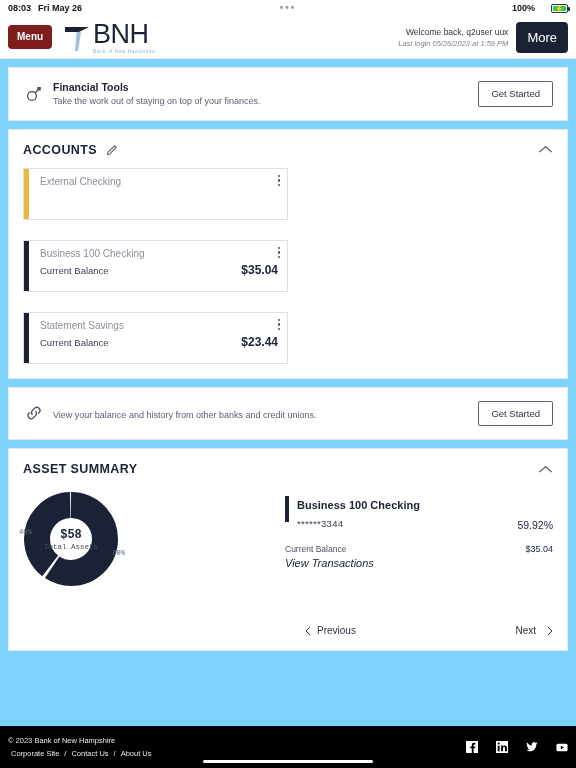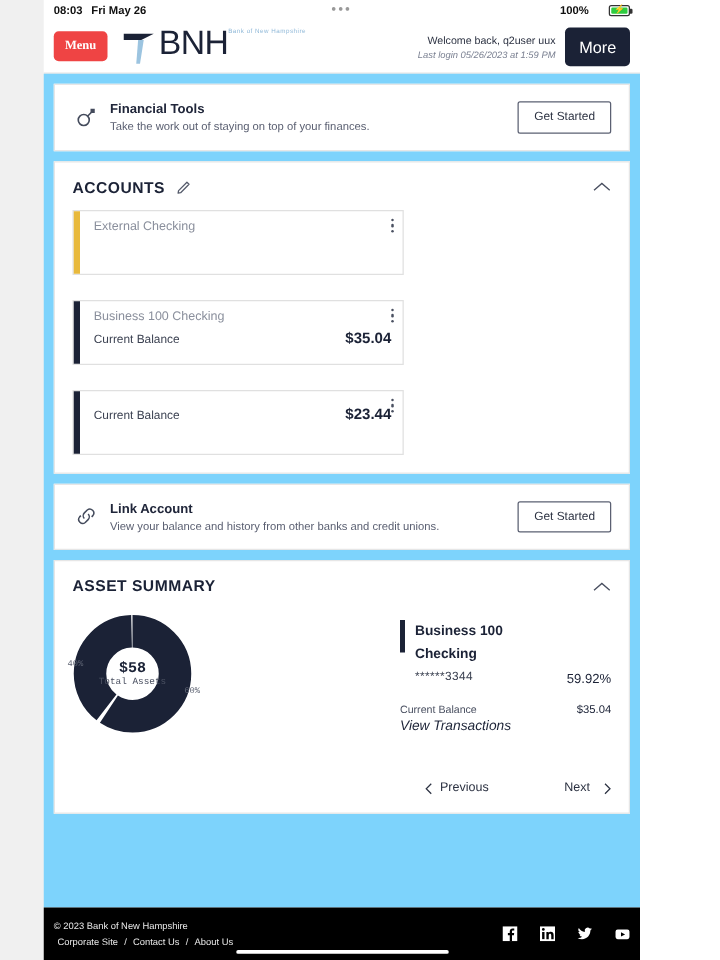--- a/index.html
+++ b/index.html
@@ -2,21 +2,21 @@
 <html><head>
 <meta charset="utf-8">
 <style>
   * { box-sizing: border-box; margin: 0; padding: 0; }
   html, body {
     width: 576px; height: 768px;
     background: #ffffff;
     font-family: "Liberation Sans", sans-serif;
     overflow: hidden;
   }
-  .screen { position: relative; width: 512px; height: 768px; background: #f0f0f0; display: flex; flex-direction: column; padding-left: 35px; }
+  .screen { position: relative; width: 576px; height: 768px; background: #f0f0f0; display: flex; flex-direction: column; }
 
   
   .statusbar {
     height: 16px; flex: 0 0 16px;
     background: #ffffff;
     display: flex; align-items: center;
     padding: 0 8px;
     font-size: 9px; font-weight: bold; color: #111;
     position: relative;
   }
@@ -31,29 +31,28 @@
   .battery-fill { background: #2ecc40; height: 100%; width: 100%; border-radius: 1px; position: relative; }
   .bolt { position: absolute; left: 50%; top: 50%; transform: translate(-50%,-50%); font-size: 7px; color: #fff; line-height: 1; }
 
   
   .appheader {
     flex: 0 0 43px; background: #ffffff;
     display: flex; align-items: center; padding: 0 8px;
     border-bottom: 1px solid #e3e3e3;
   }
   .menu-btn {
-    background: #ef4444; color: #ffffff;
+    background: #7f1d1d; color: #ffffff;
     font-size: 10px; font-weight: bold;
     border-radius: 4px; padding: 7px 9px;
     line-height: 1;
-    font-family: Liberation Serif, serif;
   }
   .logo { display: flex; align-items: flex-start; margin-left: 10px; }
   .logo-mark { width: 30px; height: 30px; position: relative; margin-right: 1px; margin-top: 2px; }
-  .logo-text-wrap { display: flex; flex-direction: row; }
+  .logo-text-wrap { display: flex; flex-direction: column; }
   .logo-bnh { font-family: "Liberation Sans", sans-serif; font-size: 27px; line-height: 26px; letter-spacing: -0.5px; color: #1b2236; font-weight: 400; }
   .logo-tag { font-size: 5px; color: #8fb8d8; letter-spacing: 0.4px; margin-top: 1px; }
   .header-right { margin-left: auto; display: flex; align-items: center; gap: 8px; }
   .welcome-block { text-align: right; }
   .welcome-line { font-size: 8.5px; color: #2c3242; }
   .lastlogin-line { font-size: 7.5px; color: #7b8192; font-style: italic; margin-top: 2px; }
   .more-btn {
     background: #1b2236; color: #ffffff;
     font-size: 13px; border-radius: 4px;
     padding: 9px 11px; line-height: 1;
@@ -266,20 +265,21 @@
                 <i></i>
                 <i></i>
                 <i></i>
               </span>
           </div>
         </div>
 
         <div class="acct-tile">
           <div class="acct-bar" style="background:#1b2236"></div>
           <div class="acct-body">
+            <div class="acct-name">Statement Savings</div>
             <div class="acct-row">
               <span class="acct-label">Current Balance</span>
               <span class="acct-amount">$23.44</span>
             </div>
             <span class="kebab">
                 <i></i>
                 <i></i>
                 <i></i>
               </span>
           </div>
@@ -290,21 +290,20 @@
 
     <div class="card">
       <div class="promo">
         <span class="promo-icon">
           <svg width="16" height="16" viewBox="0 0 16 16">
             <path d="M6.5 9.8 a3.2 3.2 0 0 1 0-4.5 l2.3-2.3 a3.2 3.2 0 0 1 4.5 4.5 l-1 1" fill="none" stroke="#444b5c" stroke-width="1.2"></path>
             <path d="M9.5 6.2 a3.2 3.2 0 0 1 0 4.5 l-2.3 2.3 a3.2 3.2 0 0 1 -4.5 -4.5 l1 -1" fill="none" stroke="#444b5c" stroke-width="1.2"></path>
           </svg>
         </span>
         <div class="promo-text">
-          <div class="promo-title">Link Account</div>
           <div class="promo-sub">View your balance and history from other banks and credit unions.</div>
         </div>
         <div class="ghost-btn">Get Started</div>
       </div>
     </div>
 
     <div class="card">
       <div class="section-head">
         <span class="section-title">ASSET SUMMARY</span>
         <span class="chevron-collapse">

